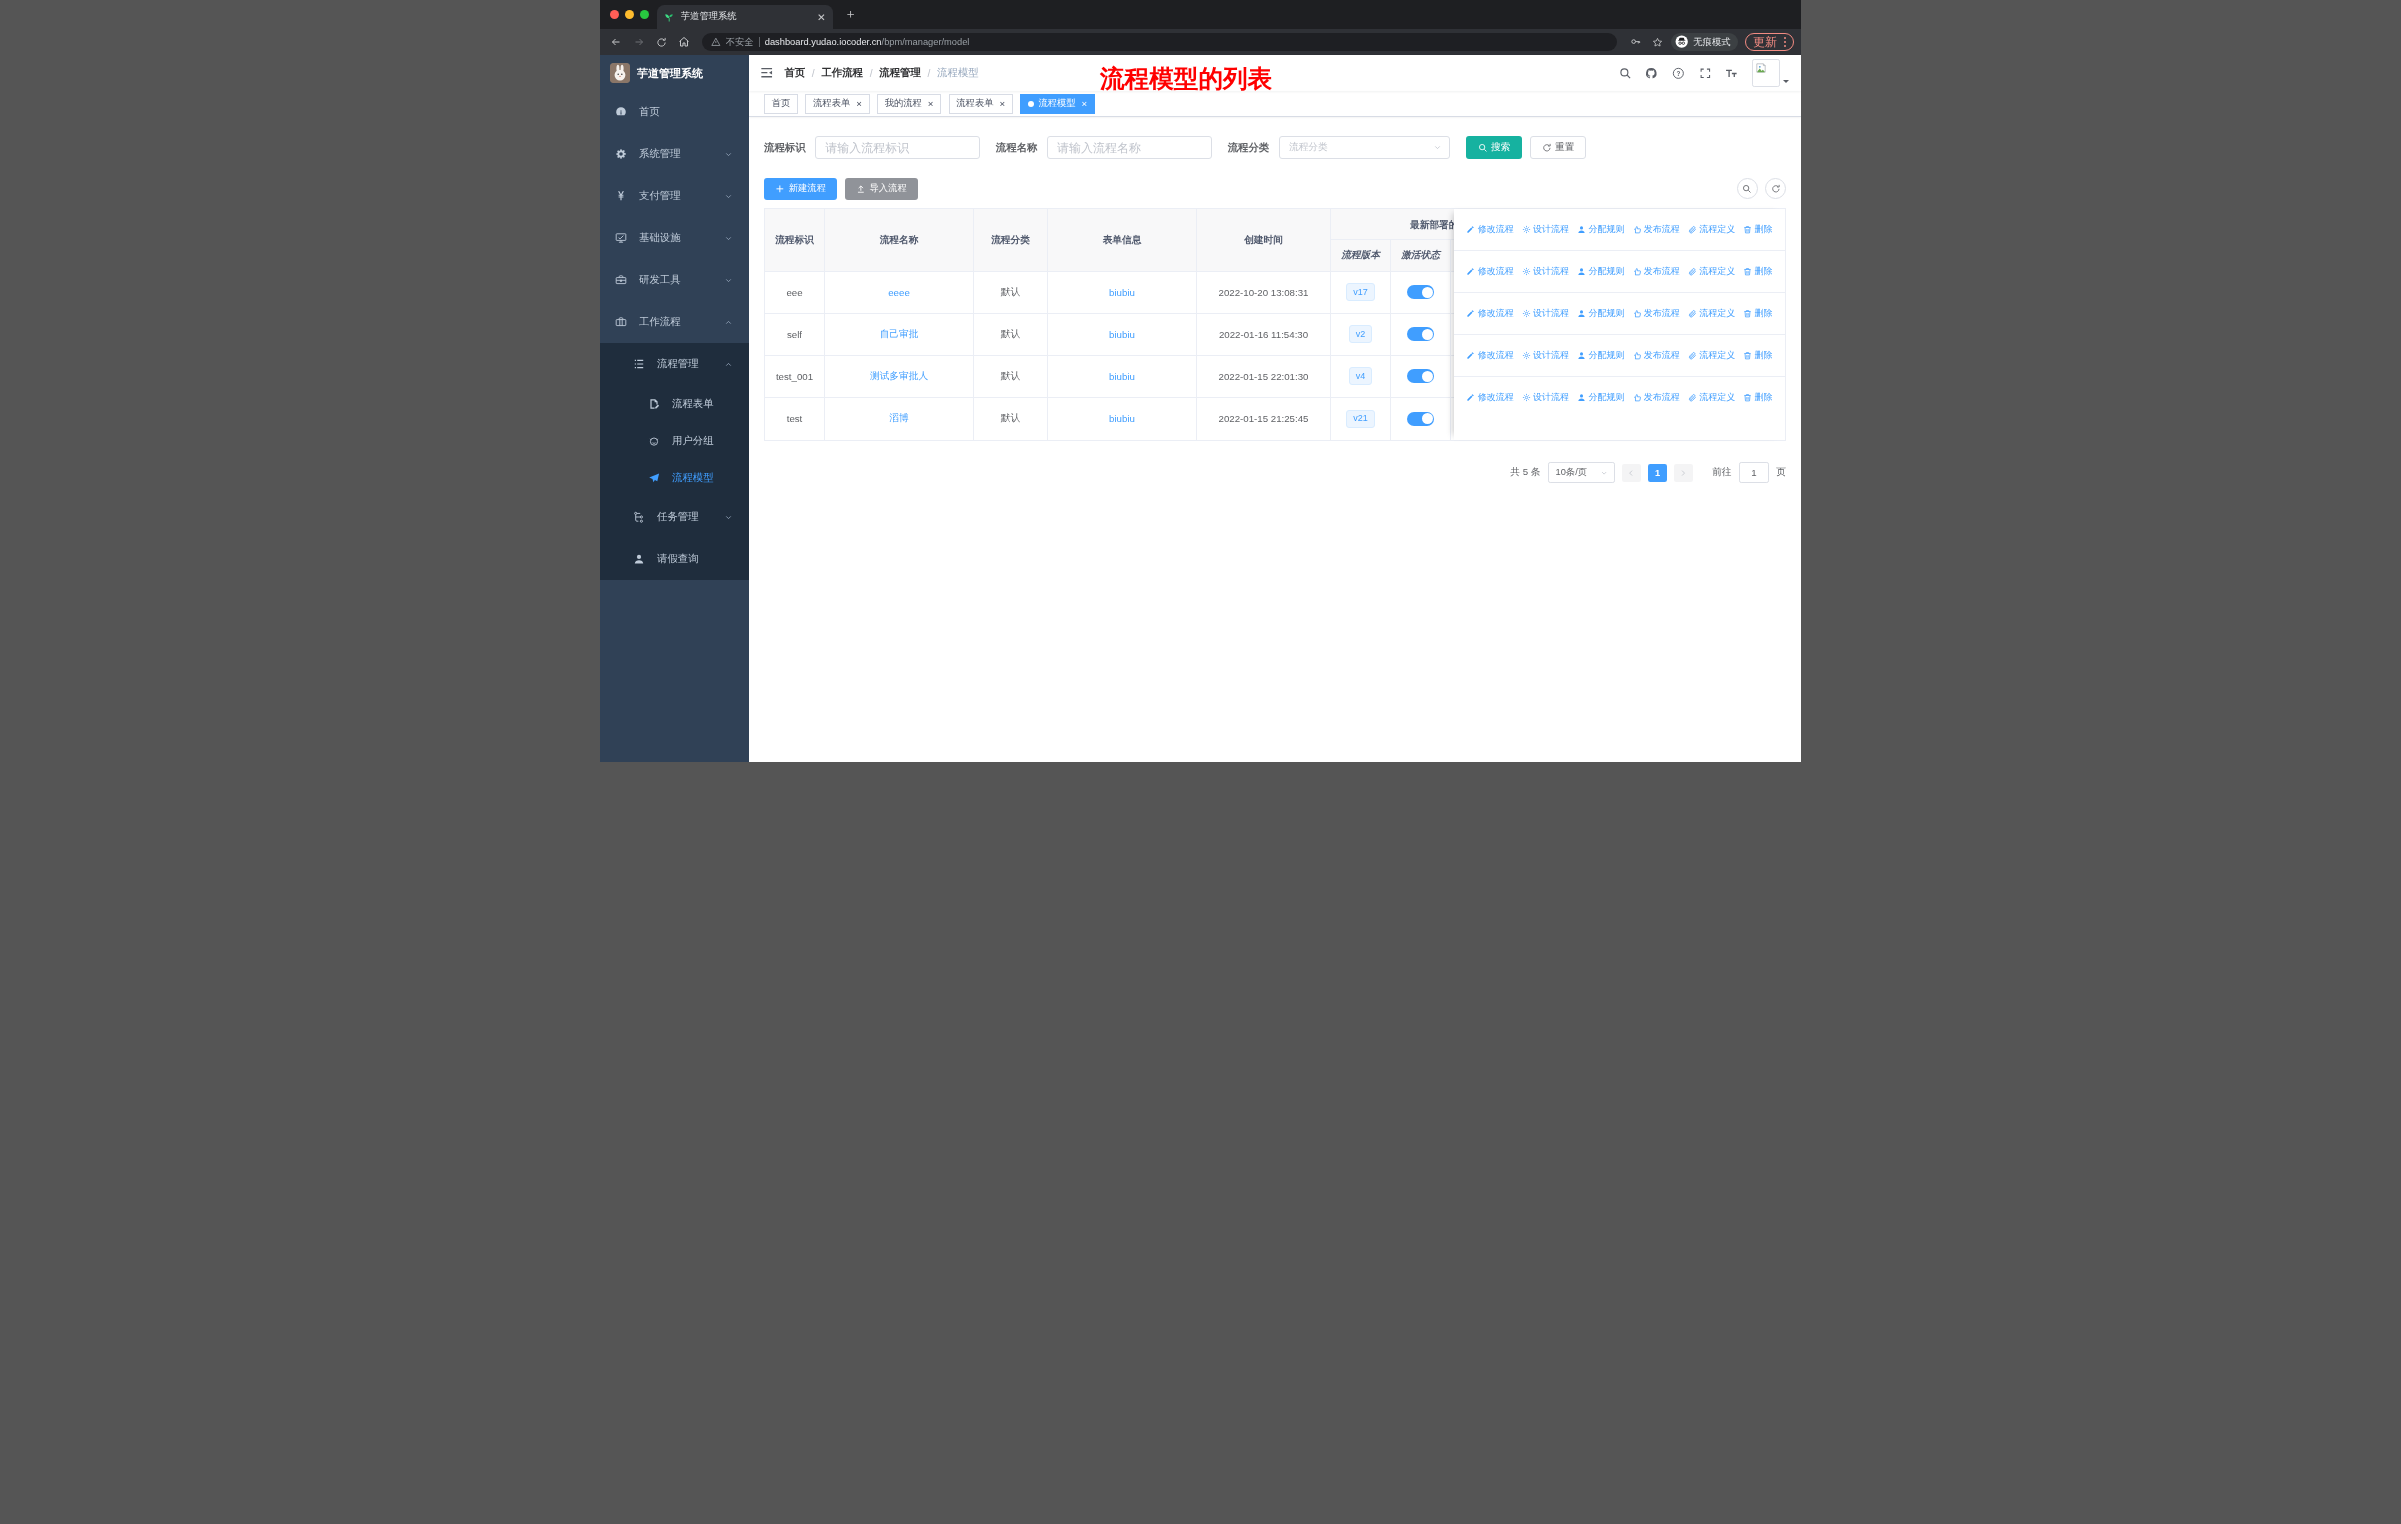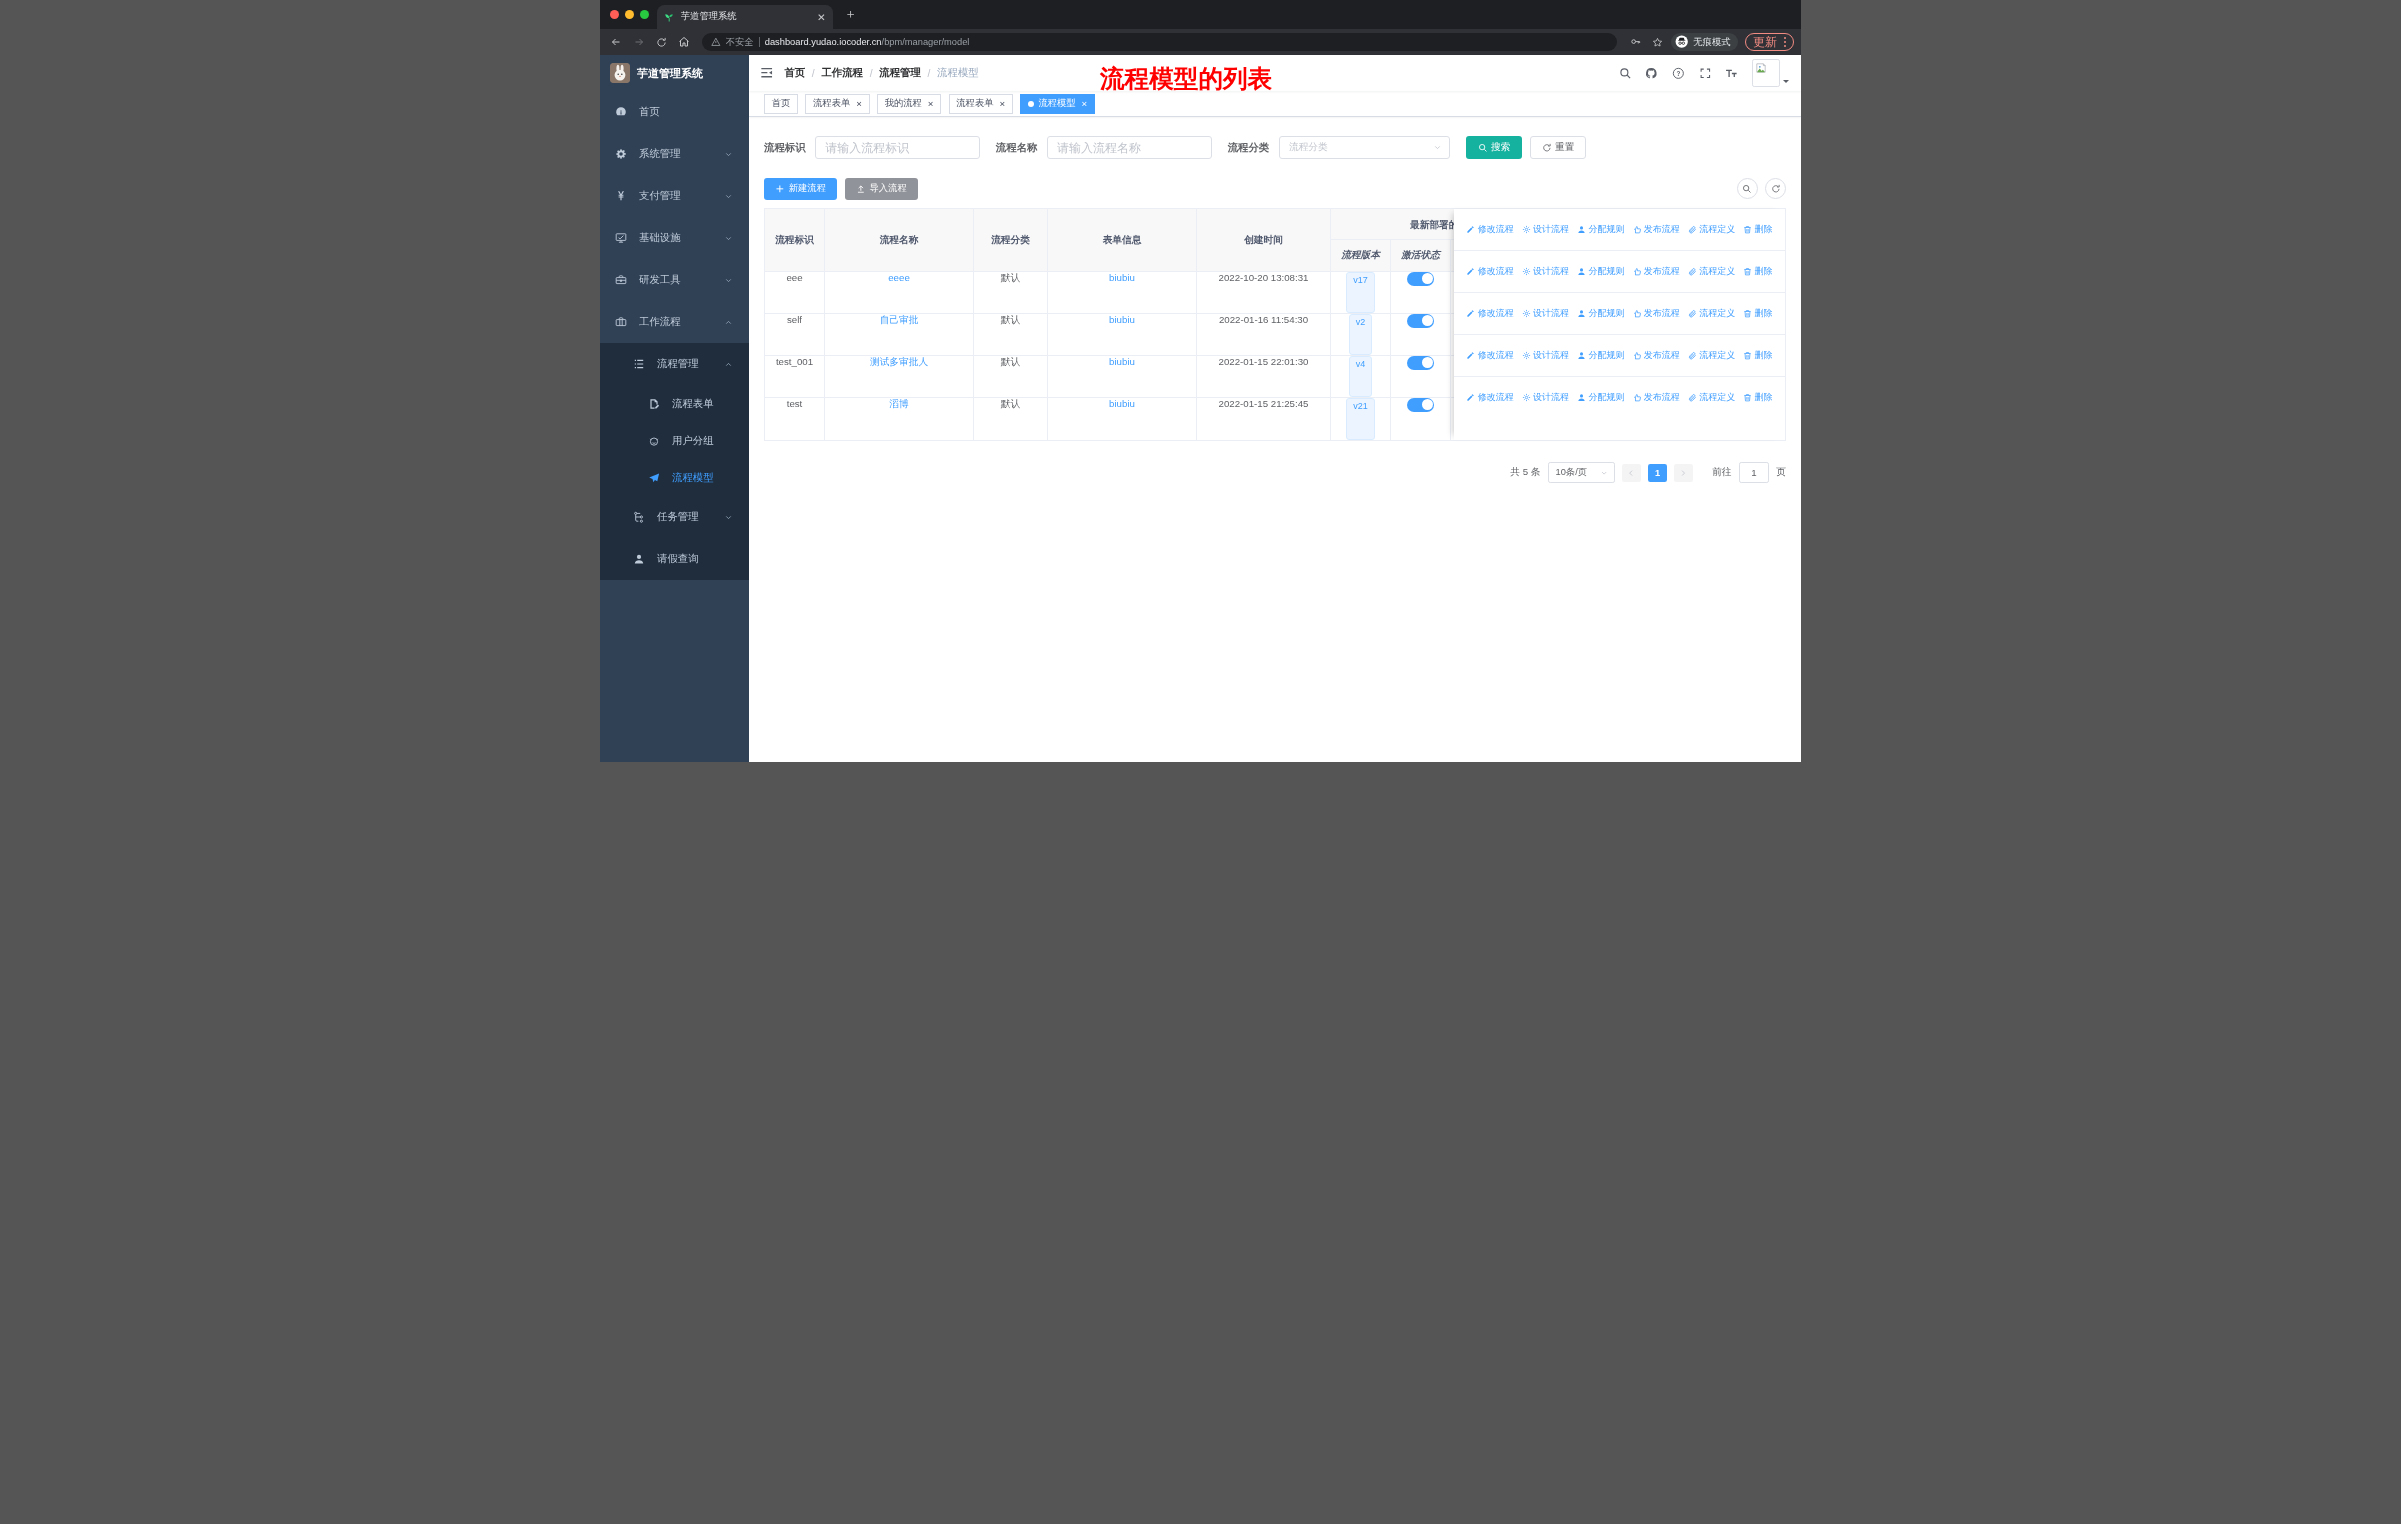--- a/index.html
+++ b/index.html
@@ -108,21 +108,21 @@
   .thead { display:flex; background:#f8f8f9; height:63px; border-bottom:0.7px solid #ebeef5; color:#515a6e; font-weight:bold; }
   .th { display:flex; align-items:center; justify-content:center; border-right:0.7px solid #ebeef5; flex-shrink:0; }
   .th-span { height:63px; }
   .th-stack { display:flex; flex-direction:column; flex:1; min-width:0; }
   .th-group { height:32px; border-bottom:0.7px solid #ebeef5; position:relative; overflow:hidden; }
   .th-group-text { position:absolute; left:79px; top:0; line-height:31px; white-space:nowrap; }
   .th-subrow { display:flex; height:30.5px; }
   .th-sub { height:30.5px;font-style:italic; }
   .tr { display:flex; height:42px; border-bottom:0.7px solid #ebeef5; background:#fff; }
   .tr:last-child { border-bottom:none; }
-  .td { display:flex; justify-content:center; border-right:0.7px solid #ebeef5; flex-shrink:0; overflow:hidden; }
+  .td { display:flex; align-items:center; justify-content:center; border-right:0.7px solid #ebeef5; flex-shrink:0; overflow:hidden; }
   .td-fill { flex:1; border-right:none; }
   .link { color:#409eff; cursor:pointer; text-decoration:none; }
   .badge { display:inline-block; padding:1.5px 6px; font-size:9px; color:#409eff; background:#ecf5ff;
            border:0.7px solid #d9ecff; border-radius:3px; line-height:1.4; }
   .switch { position:relative; width:27.5px; height:14px; border-radius:7.4px; background:#409eff; cursor:pointer; }
   .switch::after { content:""; position:absolute; right:1.5px; top:1.5px; width:11px; height:11px; border-radius:50%; background:#fff; }
 
   .op-col { position:absolute; top:0; right:0; bottom:0; width:331px; background:#fff;
             box-shadow:-5.2px 0 6.7px -3.7px rgba(0,0,0,.22); }
   .op-head { height:63px; background:#f8f8f9; border-bottom:0.7px solid #ebeef5; display:flex; align-items:center;

